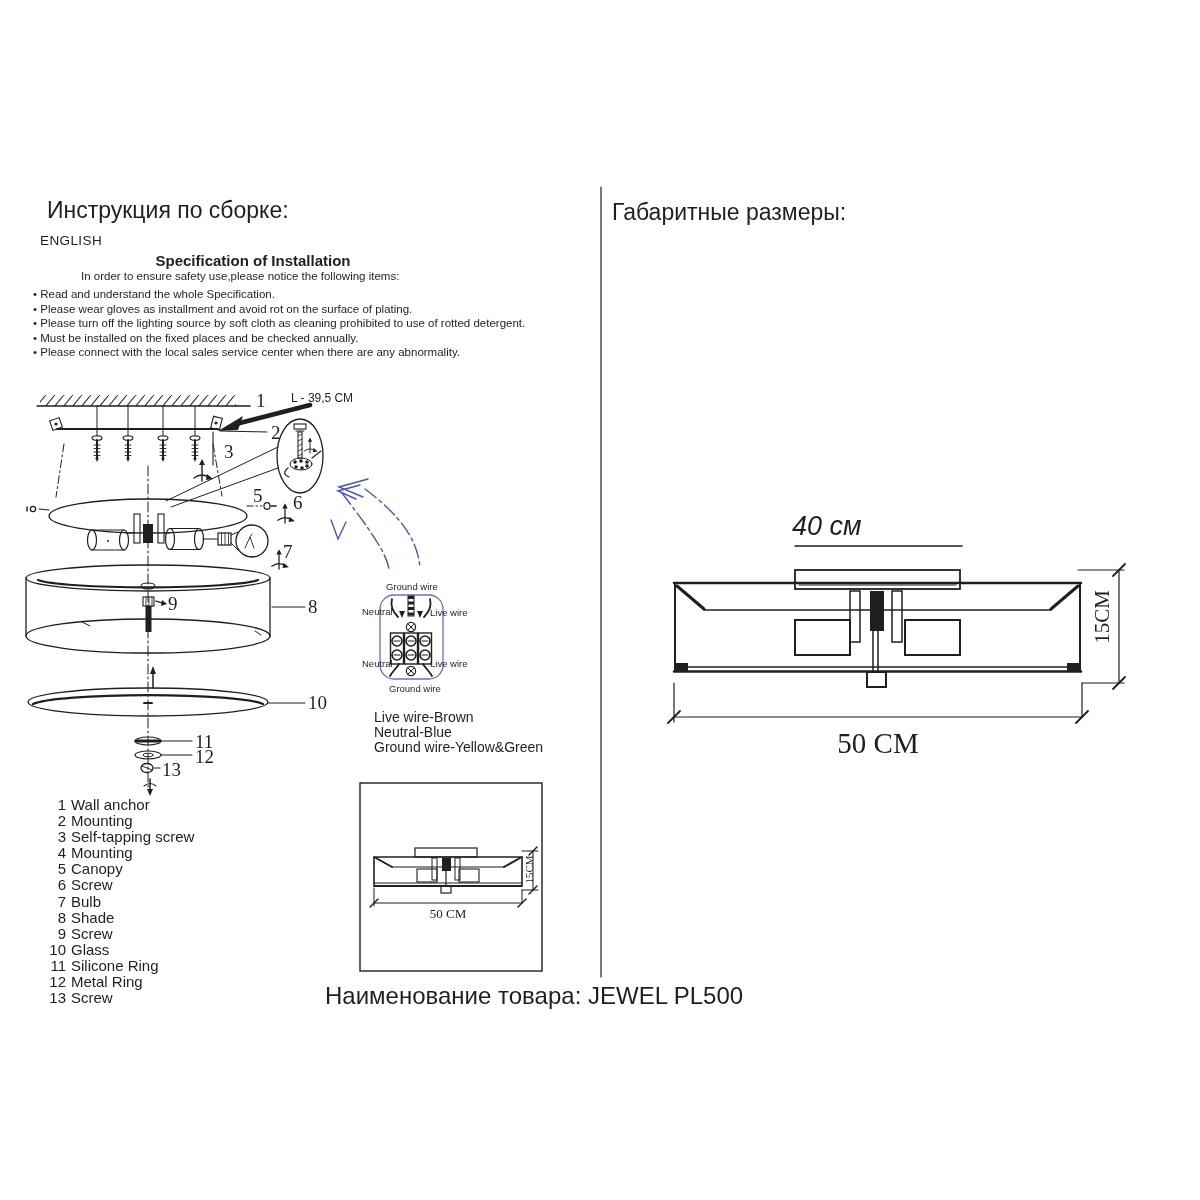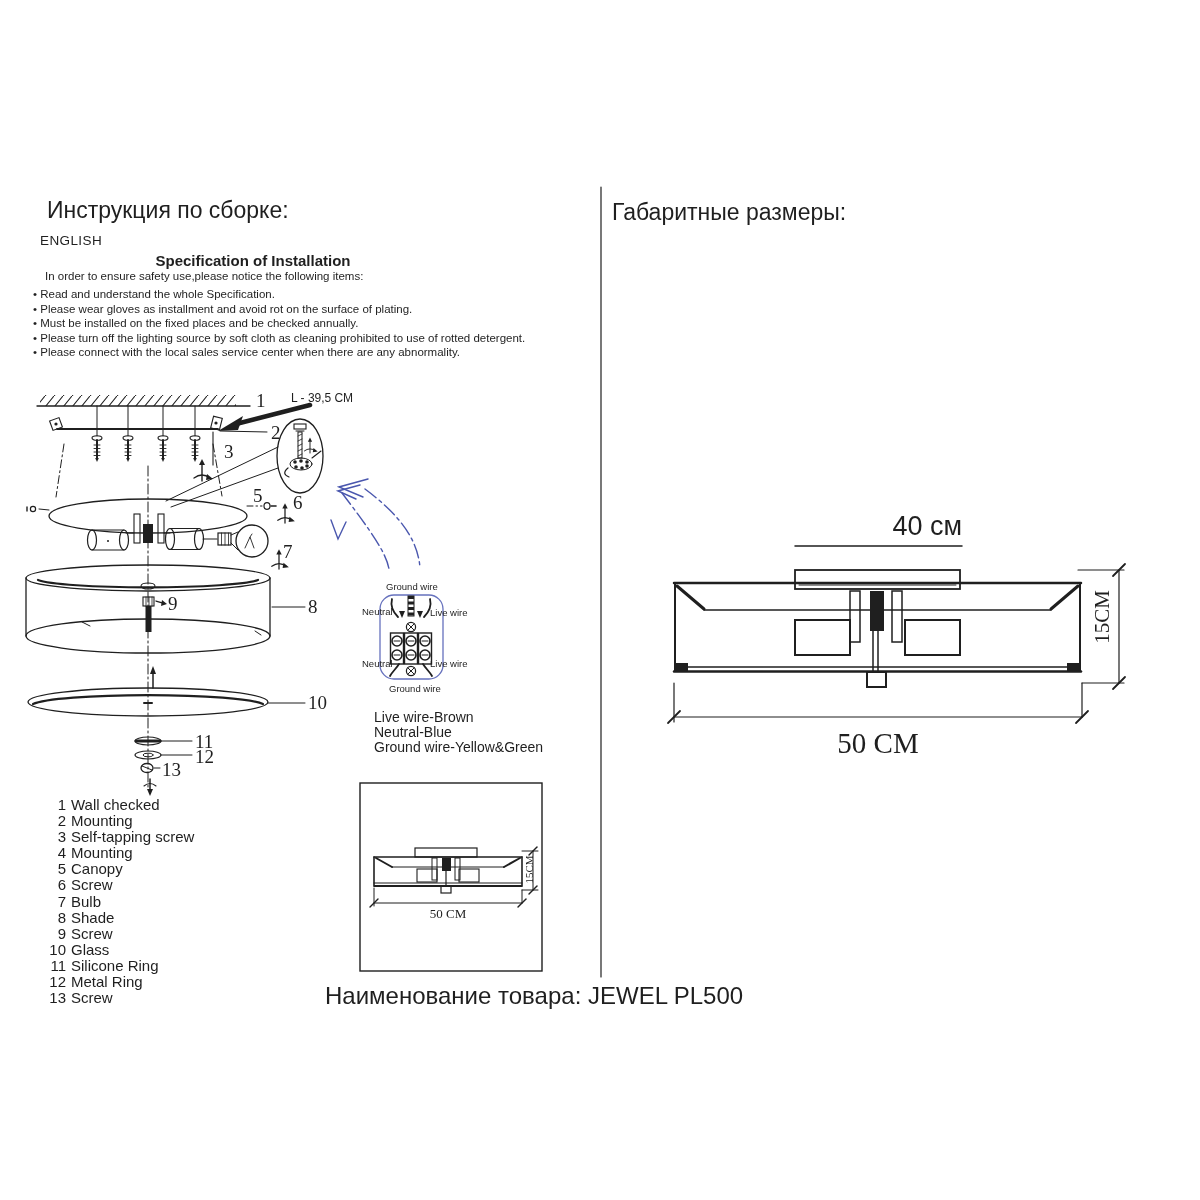--- a/index.html
+++ b/index.html
@@ -2,31 +2,31 @@
 <html><head>
 <meta charset="utf-8">
 <style>
   html,body{margin:0;padding:0;background:#fff;}
   .canvas{position:relative;width:1200px;height:1200px;background:#ffffff;overflow:hidden;
           font-family:"Liberation Sans",sans-serif;color:#1f1f1f;}
   .abs{position:absolute;white-space:nowrap;}
   .ru-title{font-size:23px;}
   .eng{font-size:13.5px;letter-spacing:.4px;}
   .spec-head{font-size:15px;font-weight:600;text-align:center;width:300px;}
-  .spec-intro{font-size:11.5px;}
+  .spec-intro{font-size:11.5px;margin-left:36px;}
   .bullets{font-size:11.5px;line-height:14.6px;}
   .bullets div::before{content:"• ";}
   .lbl{font-family:"Liberation Serif",serif;font-size:19px;}
   .len-lbl{font-size:12px;text-align:center;}
   .wirelbl{font-size:9.5px;}
   .wirelegend{font-size:14px;line-height:15px;}
   .parts{font-size:15px;line-height:16.1px;}
   .parts .row{display:flex;}
   .parts .num{width:22px;text-align:right;margin-right:5px;flex:0 0 22px;}
-  .dim40{font-size:27px;width:170px;text-align:right;}
+  .dim40{font-size:27px;width:170px;text-align:left;font-style:italic;}
   .dim50{font-family:"Liberation Serif",serif;font-size:29px;width:160px;text-align:center;}
   .dim15{font-family:"Liberation Serif",serif;font-size:21px;width:60px;height:24px;text-align:center;
          transform:rotate(-90deg);transform-origin:center;}
   .ins50{font-family:"Liberation Serif",serif;font-size:13px;width:100px;text-align:center;}
   .ins15{font-family:"Liberation Serif",serif;font-size:11px;width:56px;height:13px;text-align:center;
          transform:rotate(-90deg);transform-origin:center;}
   .product{font-size:24px;}
   svg{position:absolute;left:0;top:0;}
 </style>
 </head>
@@ -302,22 +302,22 @@
     </g>
   </svg>
 
   <div class="abs ru-title" style="left:47px;top:197px;">Инструкция по сборке:</div>
   <div class="abs eng" style="left:40px;top:233px;">ENGLISH</div>
   <div class="abs spec-head" style="left:103px;top:252px;">Specification of Installation</div>
   <div class="abs spec-intro" style="left:45px;top:270px;">In order to ensure safety use,please notice the following items:</div>
   <div class="abs bullets" style="left:33px;top:287px;">
     <div>Read and understand the whole Specification.</div>
     <div>Please wear gloves as installment and avoid rot on the surface of plating.</div>
+    <div>Please turn off the lighting source by soft cloth as cleaning prohibited to use of rotted detergent.</div>
     <div>Must be installed on the fixed places and be checked annually.</div>
-    <div>Please turn off the lighting source by soft cloth as cleaning prohibited to use of rotted detergent.</div>
     <div>Please connect with the local sales service center when there are any abnormality.</div>
   </div>
 
   <div class="abs len-lbl" style="left:291px;top:391px;">L - 39,5 СМ</div>
 
   <div class="abs lbl" style="left:256px;top:390px;">1</div>
   <div class="abs lbl" style="left:271px;top:422px;">2</div>
   <div class="abs lbl" style="left:224px;top:441px;">3</div>
   <div class="abs lbl" style="left:253px;top:485px;">5</div>
   <div class="abs lbl" style="left:293px;top:492px;">6</div>
@@ -337,21 +337,21 @@
   <div class="abs wirelbl" style="left:389px;top:683px;">Ground wire</div>
   <div class="abs wirelegend" style="left:374px;top:710px;">
     <div>Live wire-Brown</div>
     <div>Neutral-Blue</div>
     <div>Ground wire-Yellow&amp;Green</div>
   </div>
 
   <div class="abs parts" style="left:44px;top:797px;">
     <div class="row">
         <span class="num">1</span>
-        <span>Wall checked</span>
+        <span>Wall anchor</span>
       </div>
     <div class="row">
         <span class="num">2</span>
         <span>Mounting</span>
       </div>
     <div class="row">
         <span class="num">3</span>
         <span>Self-tapping screw</span>
       </div>
     <div class="row">

